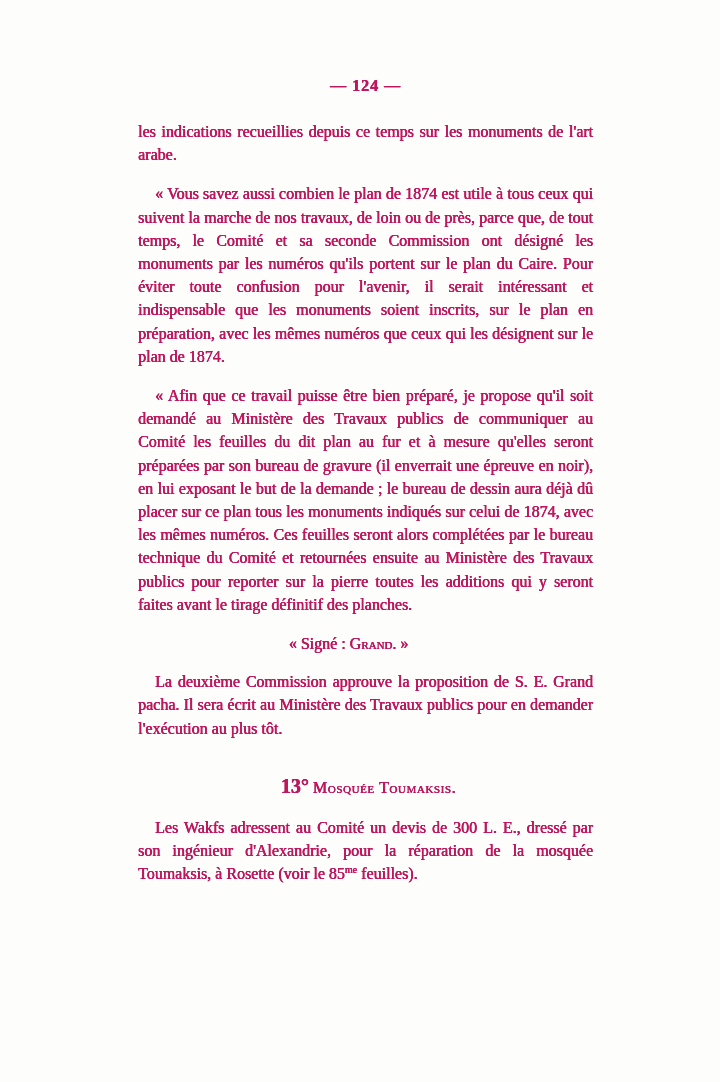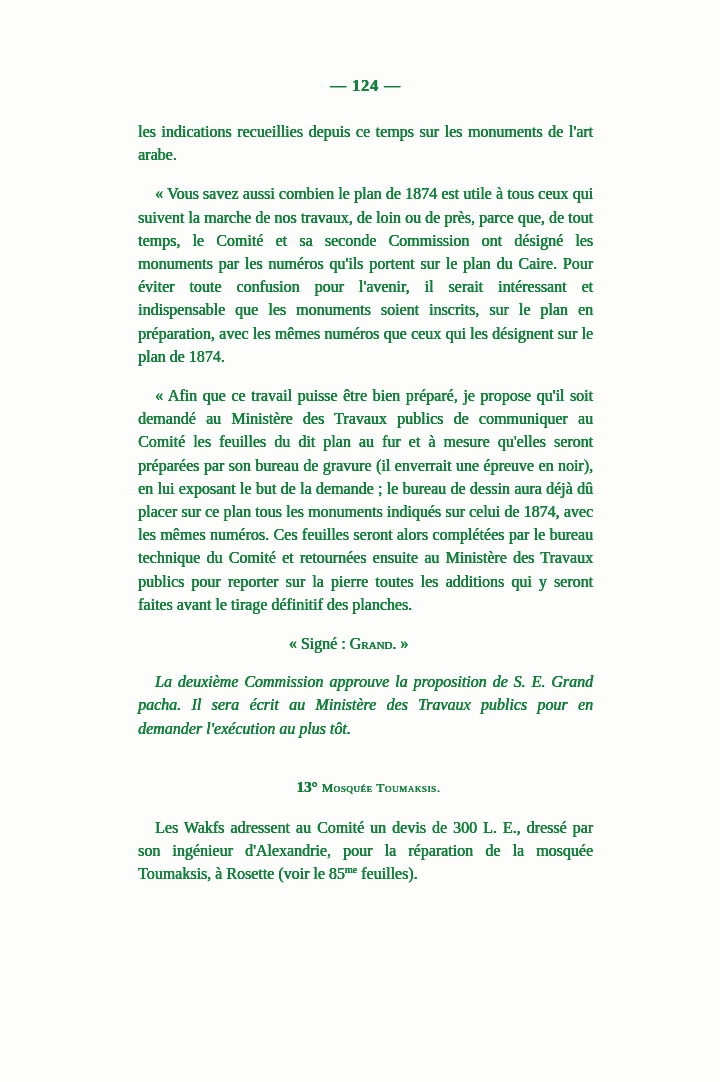--- a/index.html
+++ b/index.html
@@ -10,21 +10,21 @@
     width: 720px;
     height: 1082px;
     background: #ffffff;
     overflow: hidden;
   }
   .page {
     position: relative;
     width: 720px;
     height: 1082px;
     background: #fdfdfc;
-    color: #15803d;
+    color: #be185d;
     overflow: hidden;
   }
   .sheet {
     position: absolute;
     left: 122px;
     top: 0;
     width: 487px;
     padding-top: 76px;
     font-family: "Liberation Serif", "DejaVu Serif", serif;
     font-size: 16px;
@@ -50,35 +50,34 @@
   }
   .signature {
     text-align: center;
     padding-right: 34px;
   }
   .sc {
     font-variant: small-caps;
   }
   p.after-signature {
     margin-top: 15px;
-    font-style: italic;
   }
   .heading {
     text-align: center;
     margin-top: 35px;
     margin-bottom: 17px;
     text-indent: 0;
   }
   .heading .hnum {
     font-weight: bold;
-    font-size: 15px;
+    font-size: 20px;
     margin-left: 6px;
   }
   .heading .htitle {
-    font-size: 13px;
+    font-size: 16px;
     letter-spacing: 0.6px;
   }
   .sup {
     vertical-align: super;
     font-size: 10px;
     line-height: 0;
   }
 </style>
 </head>
 <body>

